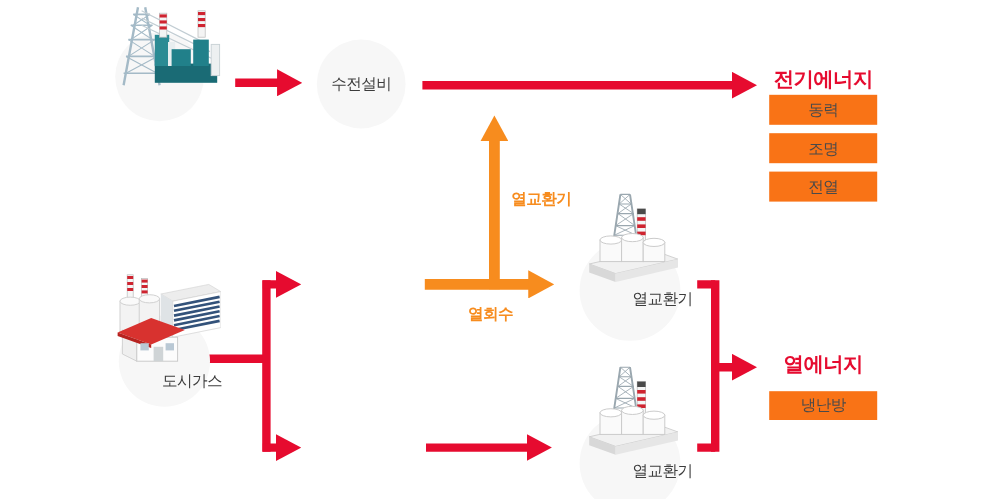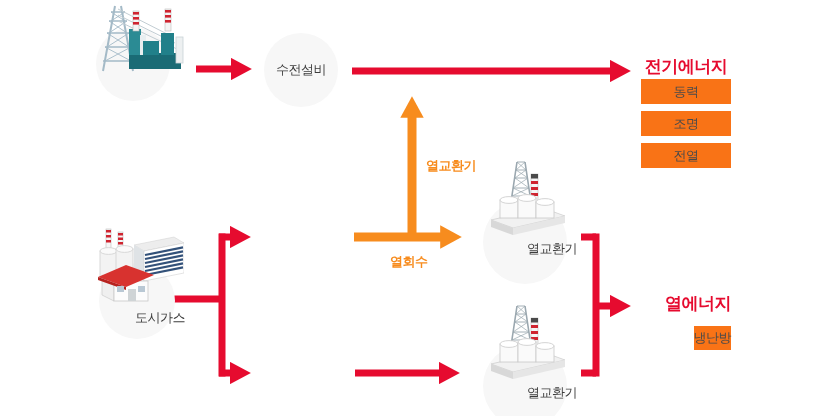--- a/index.html
+++ b/index.html
@@ -186,18 +186,18 @@
   <span class="flow-label" style="left:426px;top:157px;">열교환기</span>
   <span class="flow-label" style="left:390px;top:253px;">열회수</span>
 
   <div class="out-group electric" style="left:641px;top:55px;">
     <div class="out-title">전기에너지</div>
     <div class="out-box">동력</div>
     <div class="out-box">조명</div>
     <div class="out-box">전열</div>
   </div>
 
-  <div class="out-group heat" style="left:641px;top:292px;align-items:flex-end;">
+  <div class="out-group heat" style="left:641px;top:292px;">
     <div class="out-title">열에너지</div>
     <div class="out-box">냉난방</div>
   </div>
 
 </div>
 
 </body></html>

